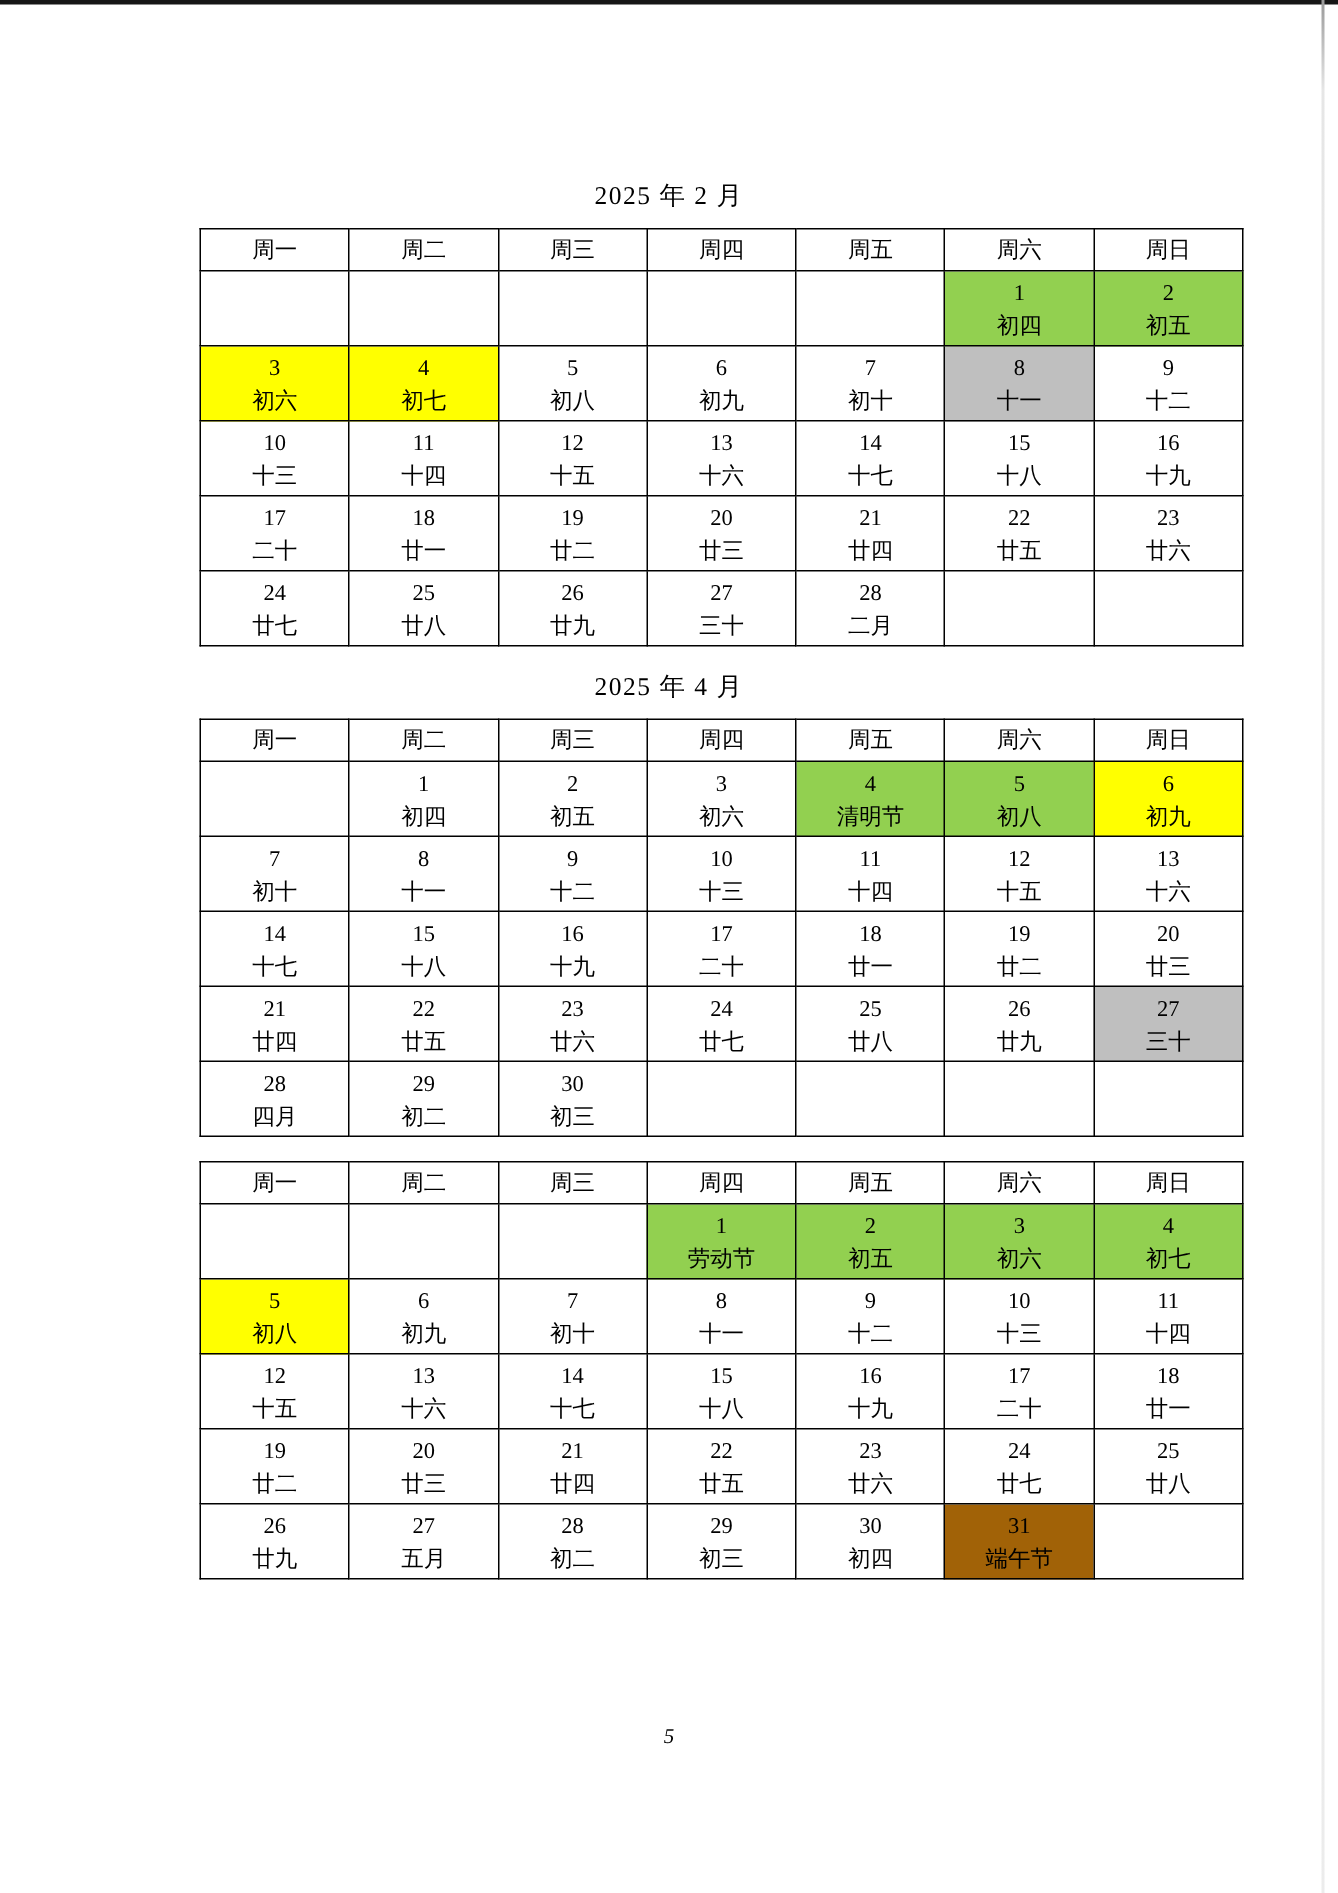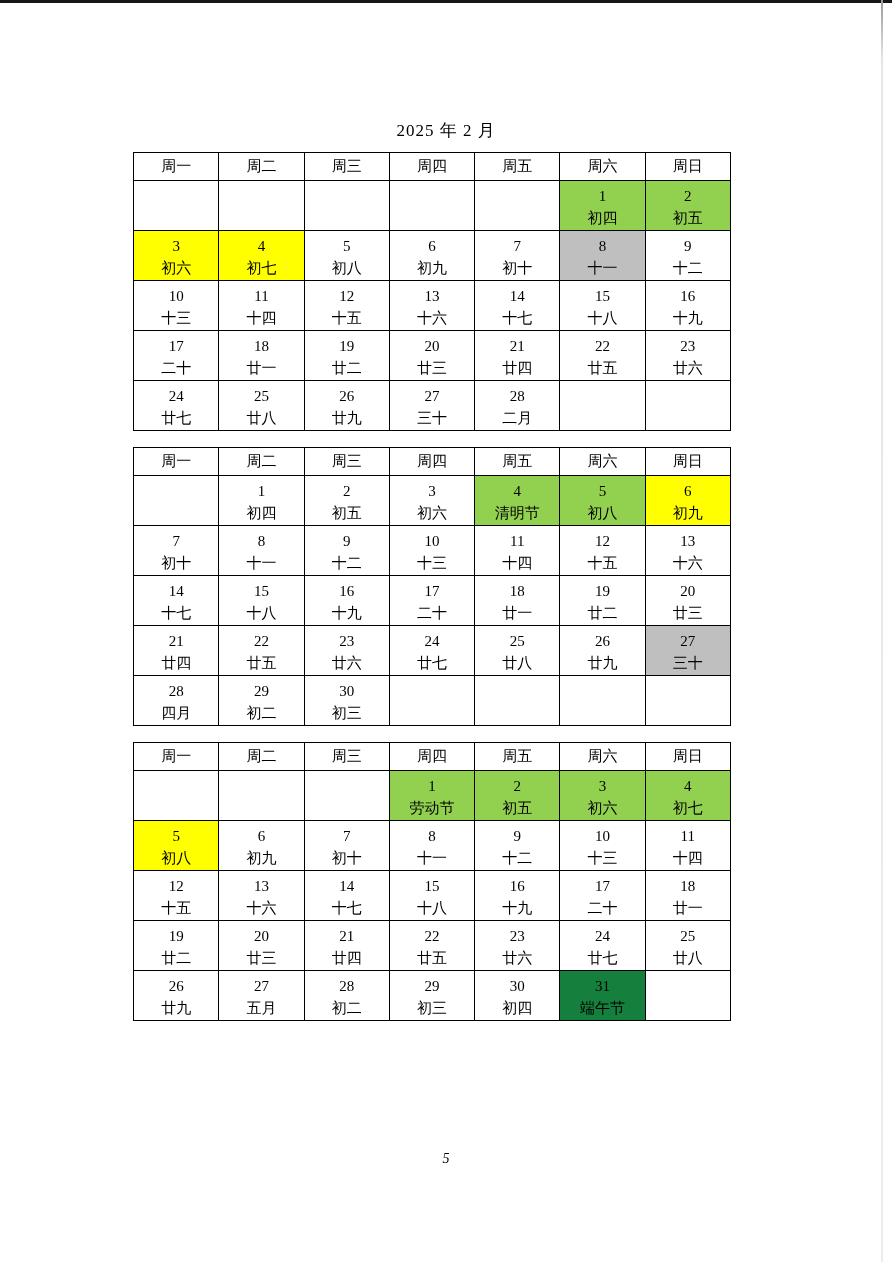--- a/index.html
+++ b/index.html
@@ -29,21 +29,21 @@
     margin: 0 0 10px 0;
     text-align: center;
     font-size: 17px;
     font-weight: normal;
     line-height: 22px;
     letter-spacing: 1px;
   }
   table.calendar {
     border-collapse: collapse;
     table-layout: fixed;
-    width: 598px;
+    width: 696px;
     margin-left: 133px;
   }
   table.calendar th, table.calendar td {
     border: 1px solid #000;
     text-align: center;
     vertical-align: middle;
     padding: 0;
   }
   table.calendar th {
     height: 28px;
@@ -217,20 +217,21 @@
                 <span class="lunar">二月</span>
               </td>
               <td></td>
               <td></td>
             </tr>
           </tbody>
         </table>
     </section>
 
     <section class="month-section">
+      <h2 class="month-title">2025 年 4 月</h2>
       <table class="calendar">
           <thead>
             <tr>
               <th>周一</th>
               <th>周二</th>
               <th>周三</th>
               <th>周四</th>
               <th>周五</th>
               <th>周六</th>
               <th>周日</th>
@@ -515,21 +516,21 @@
                 <span class="lunar">初二</span>
               </td>
               <td>
                 <span class="day">29</span>
                 <span class="lunar">初三</span>
               </td>
               <td>
                 <span class="day">30</span>
                 <span class="lunar">初四</span>
               </td>
-              <td style="background-color: #15803d;">
+              <td style="background-color: #a16207;">
                 <span class="day">31</span>
                 <span class="lunar holiday">端午节</span>
               </td>
               <td></td>
             </tr>
           </tbody>
         </table>
     </section>
 
   </div>

